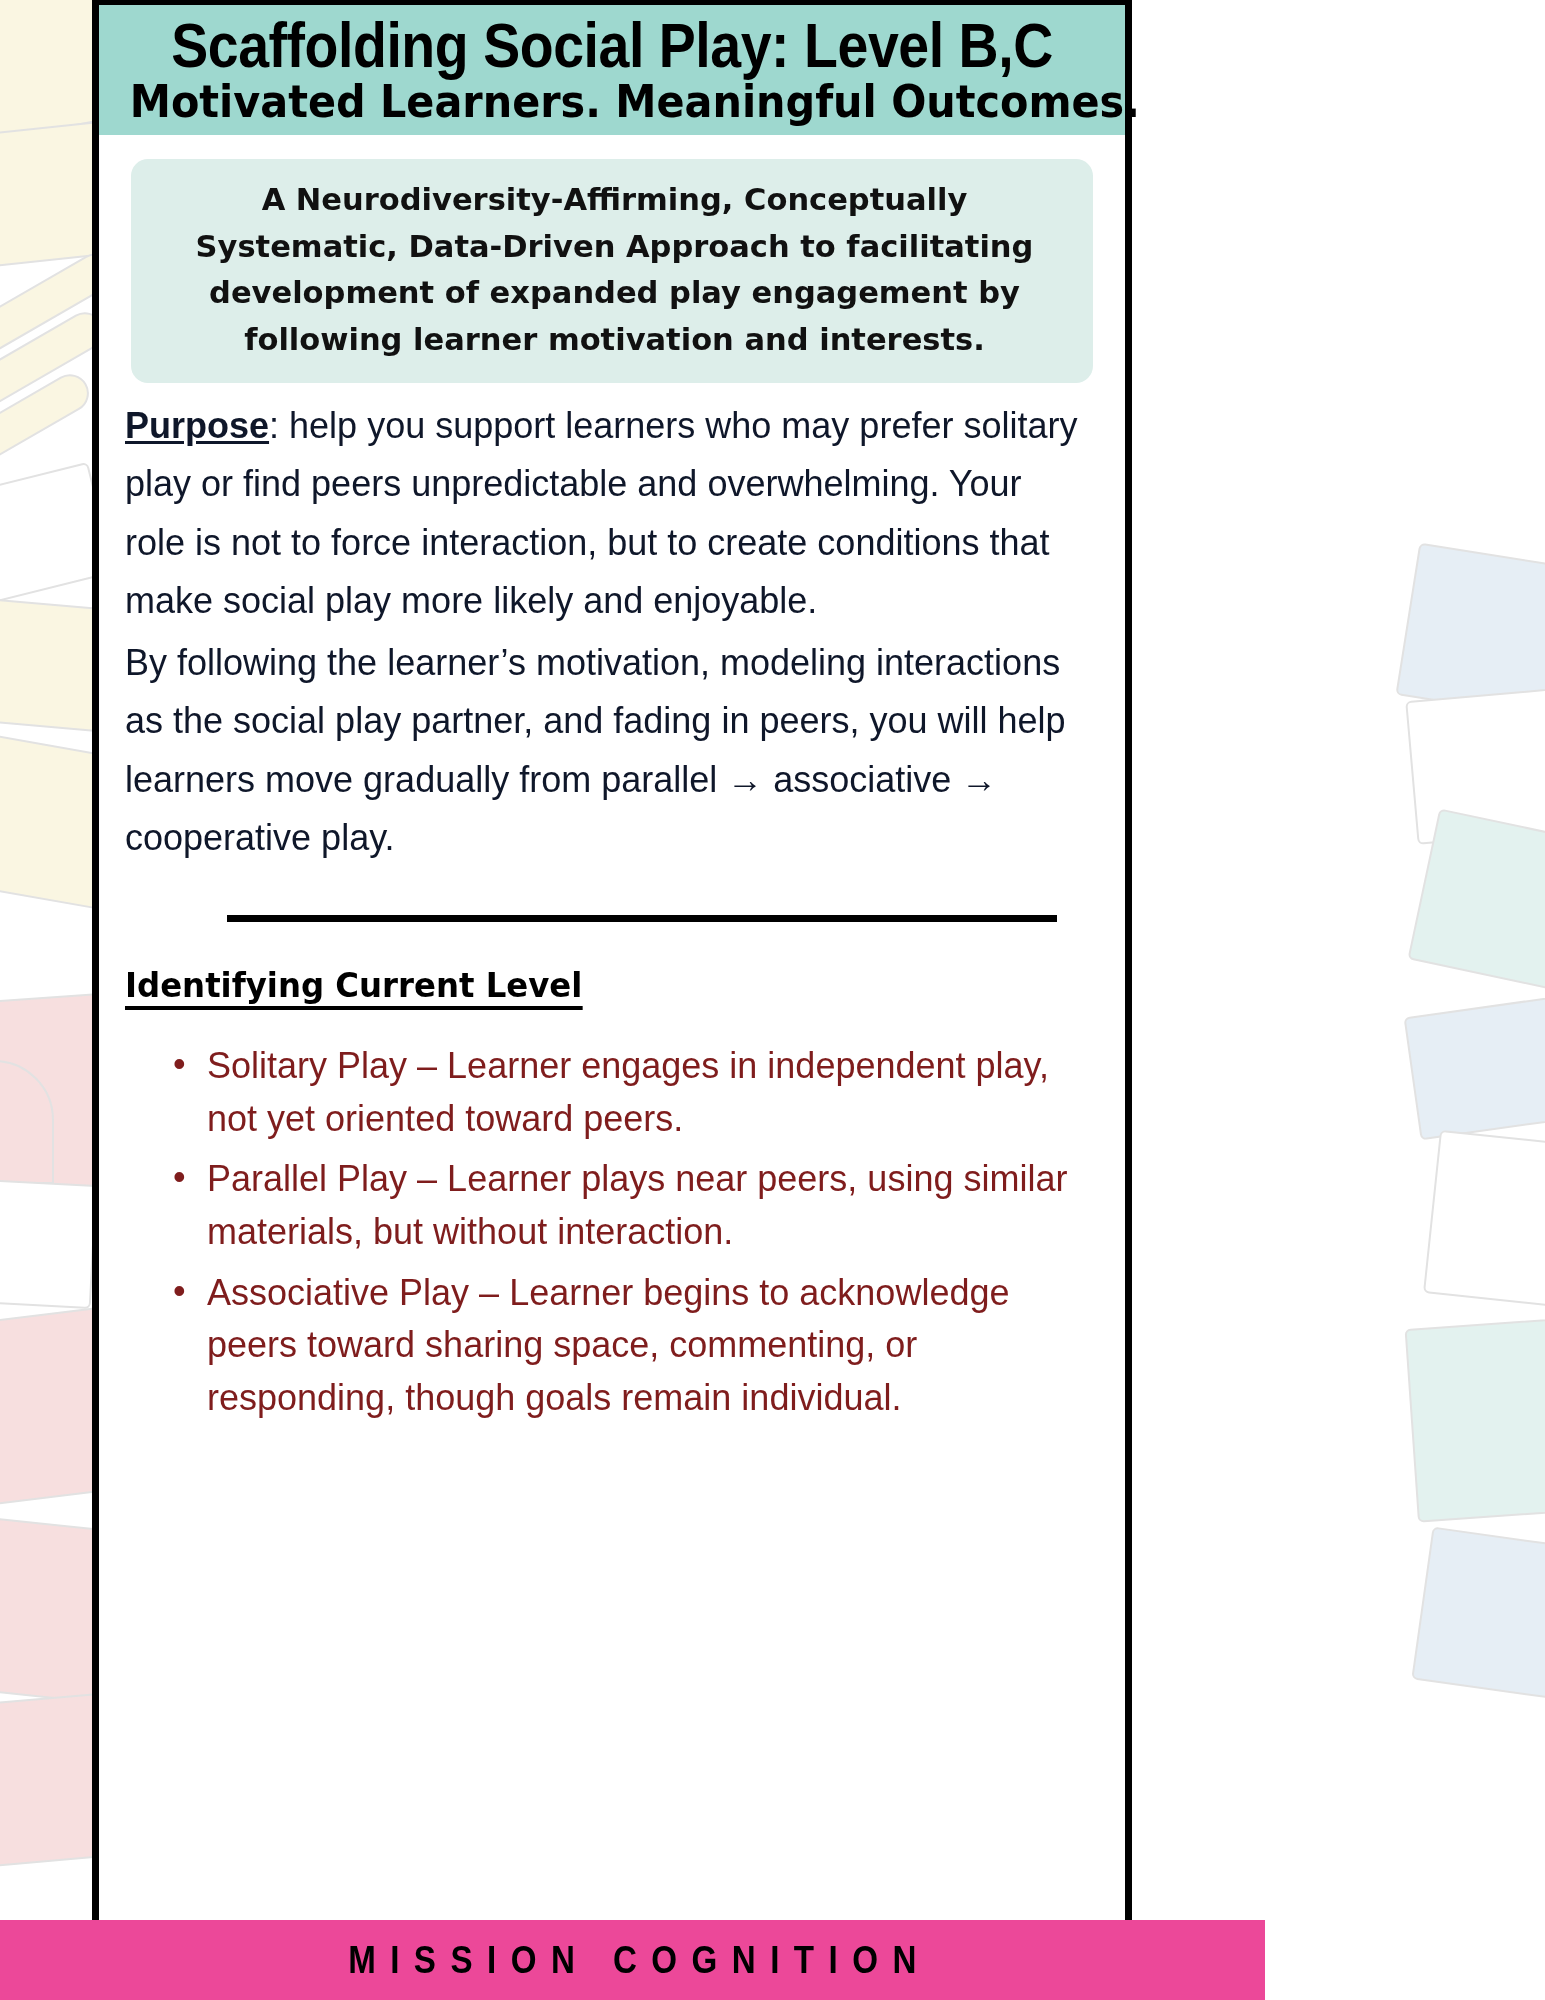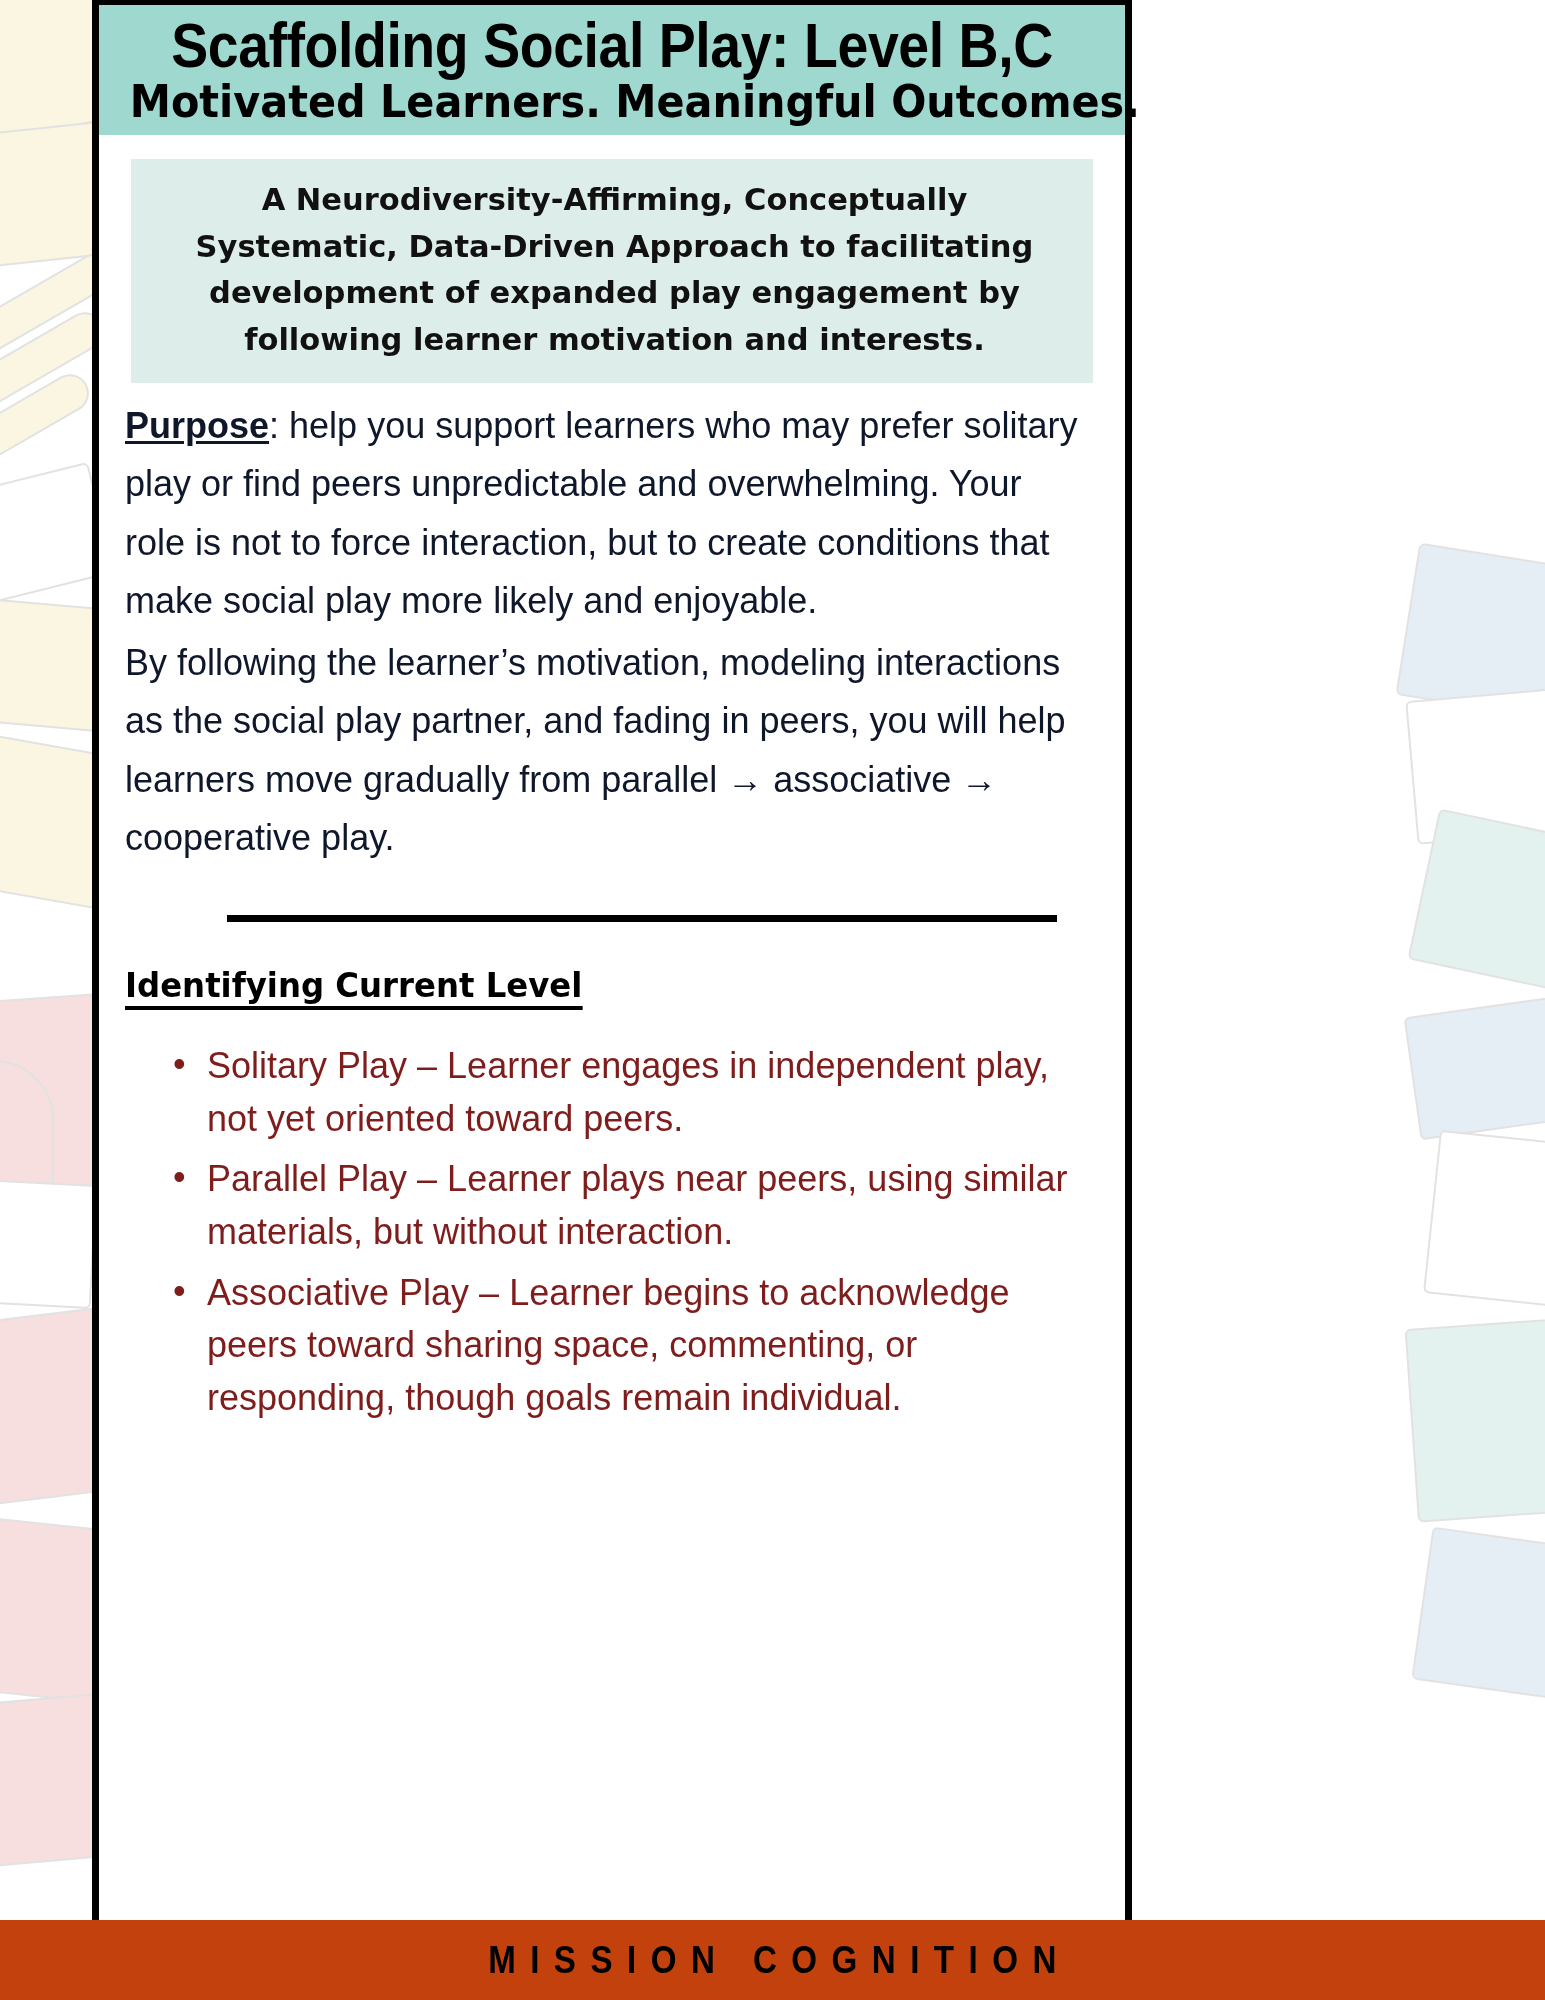--- a/index.html
+++ b/index.html
@@ -105,20 +105,21 @@
   #callout {
     margin: 24px 32px 0 32px;
     background: #ddeeea;
     padding: 18px 25px 20px 30px;
     text-align: center;
     font-family: "DejaVu Sans", sans-serif;
     font-weight: bold;
     font-size: 30.5px;
     line-height: 1.52;
     color: #111;
+    border-radius: 17px;
   }
 
   
   #body {
     padding: 14px 36px 0 26px;
   }
   .para {
     font-family: "Liberation Sans Narrow", "Liberation Sans", sans-serif;
     font-size: 36px;
     line-height: 1.62;
@@ -175,23 +176,23 @@
     top: -2px;
     font-size: 36px;
     line-height: 1.46;
   }
 
   
   #footer {
     position: absolute;
     left: 0;
     top: 1920px;
-    width: 1545px;
+    width: 1265px;
     height: 80px;
-    background: #c2410c;
+    background: #ec4899;
     display: flex;
     align-items: center;
     justify-content: center;
     z-index: 3;
   }
   #footer-text {
     font-family: "Liberation Sans Narrow", "Liberation Sans", sans-serif;
     font-weight: bold;
     font-size: 39px;
     letter-spacing: 17px;

